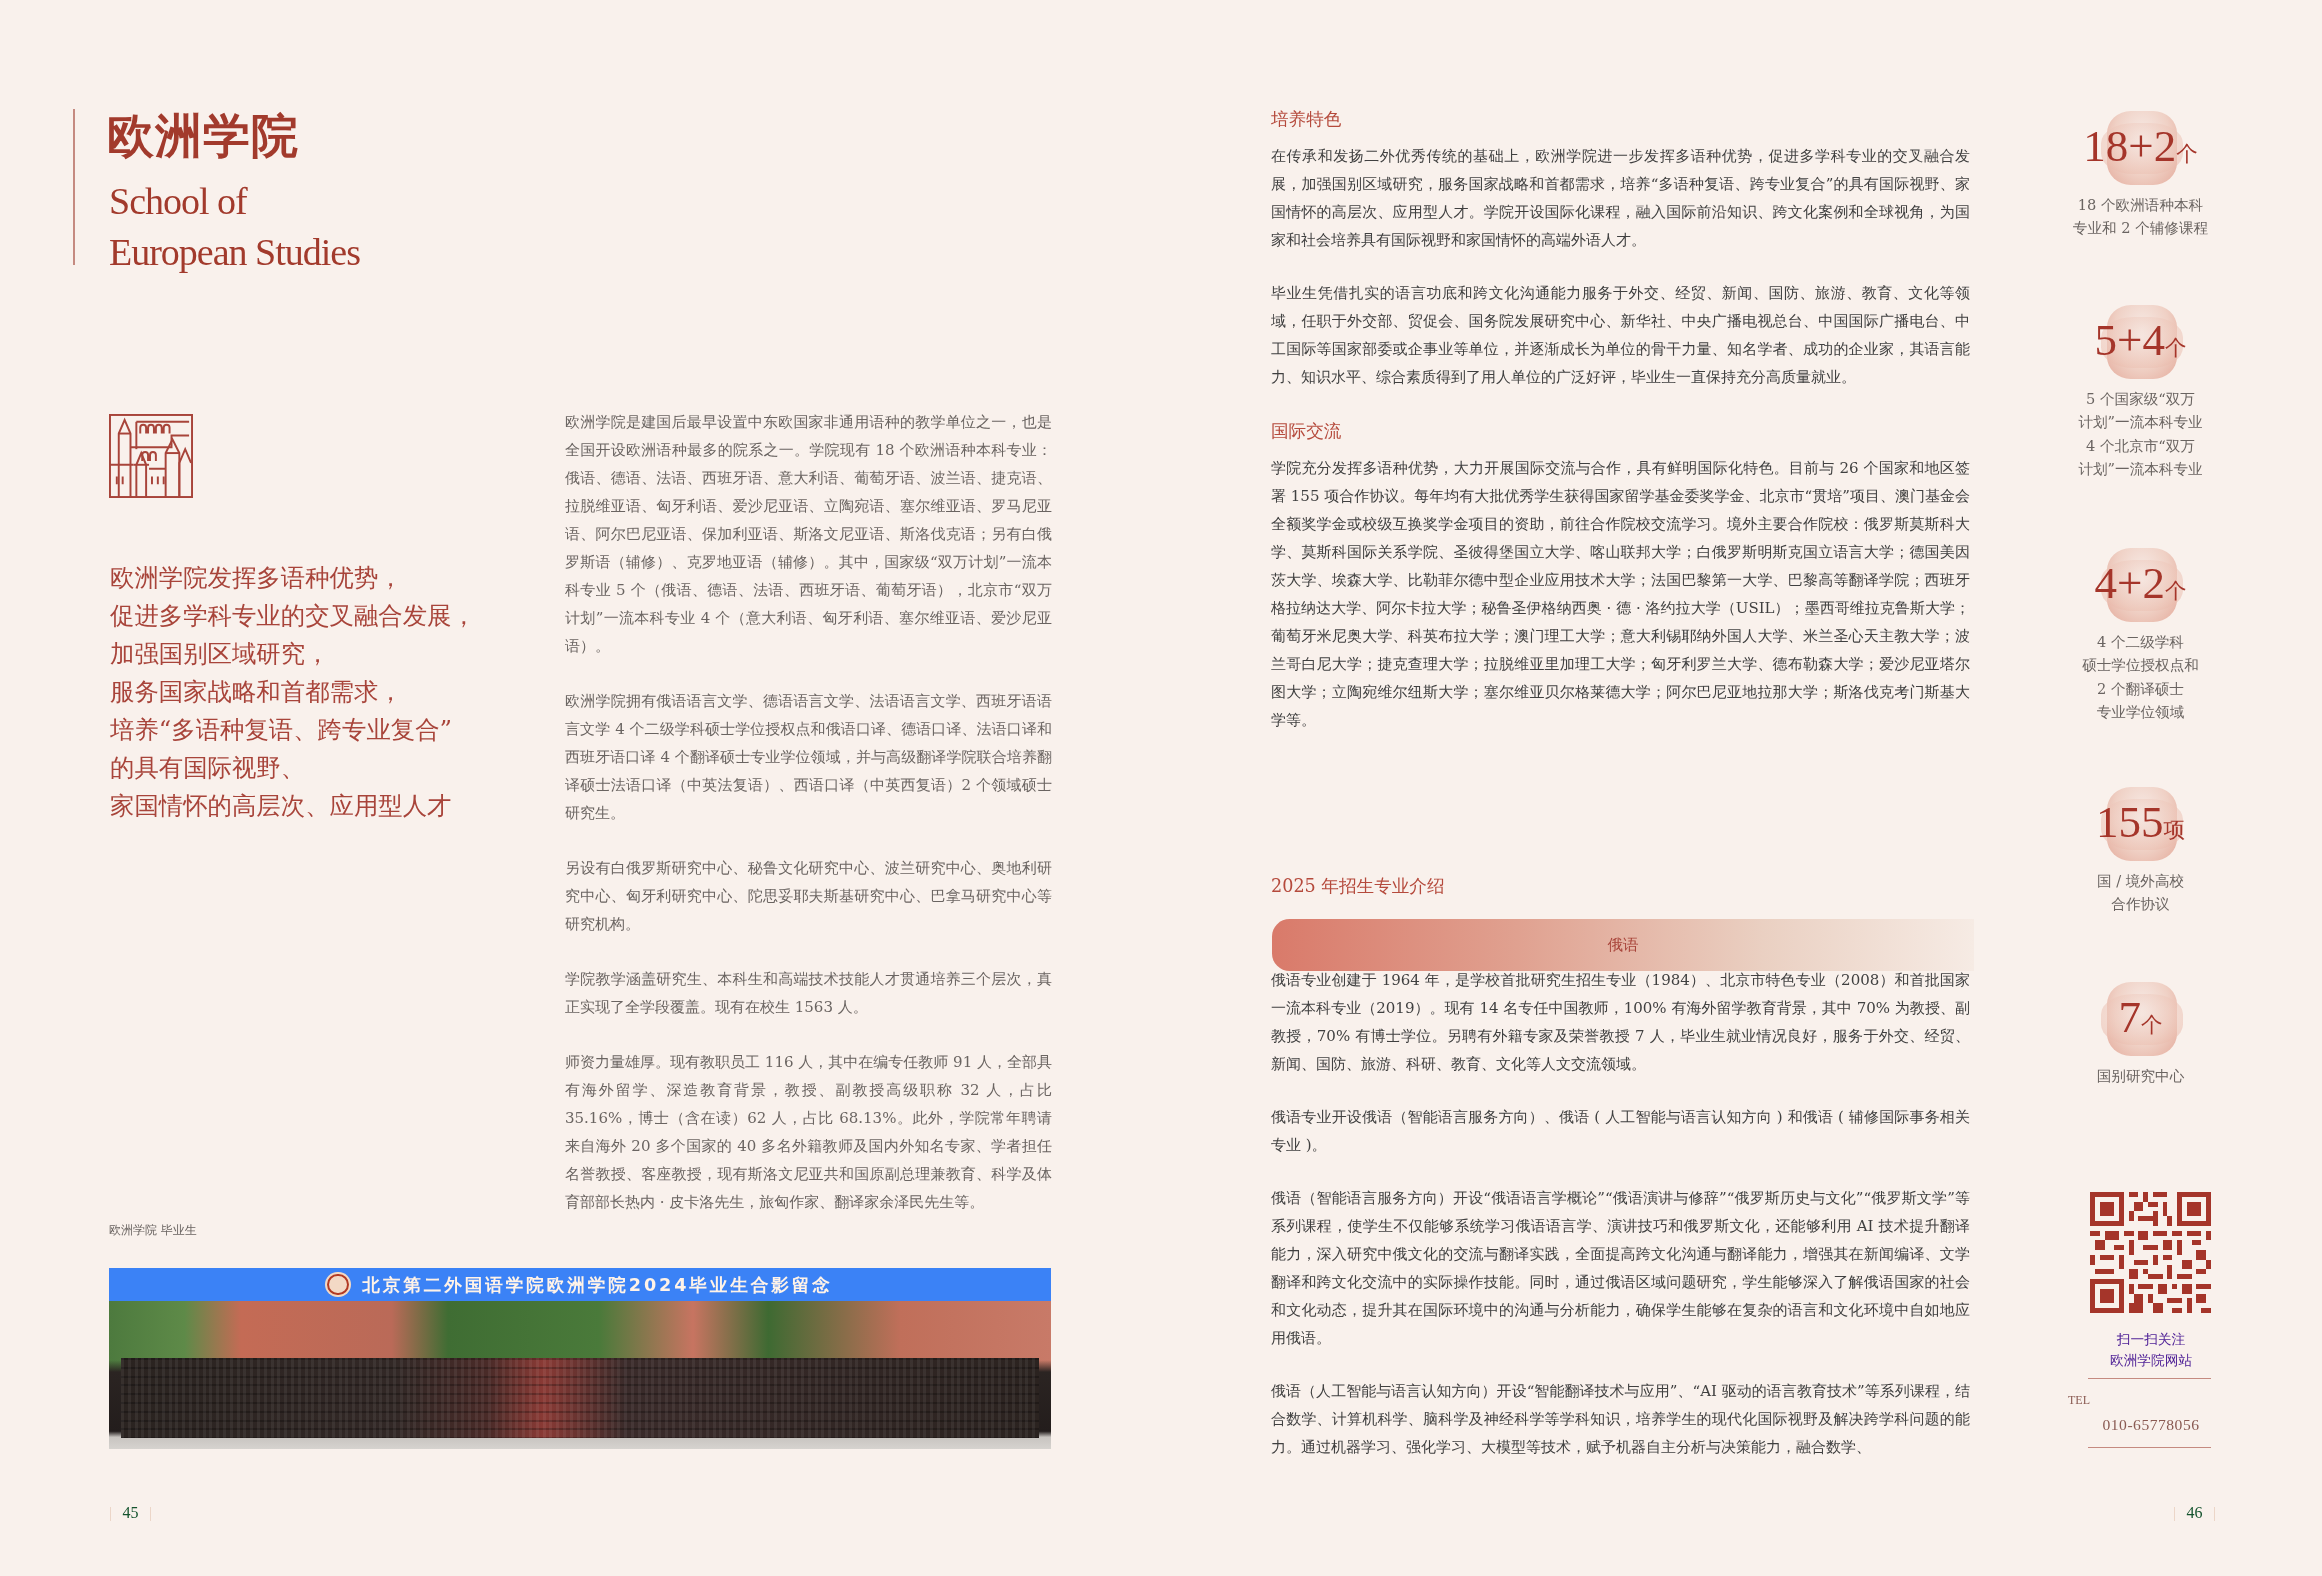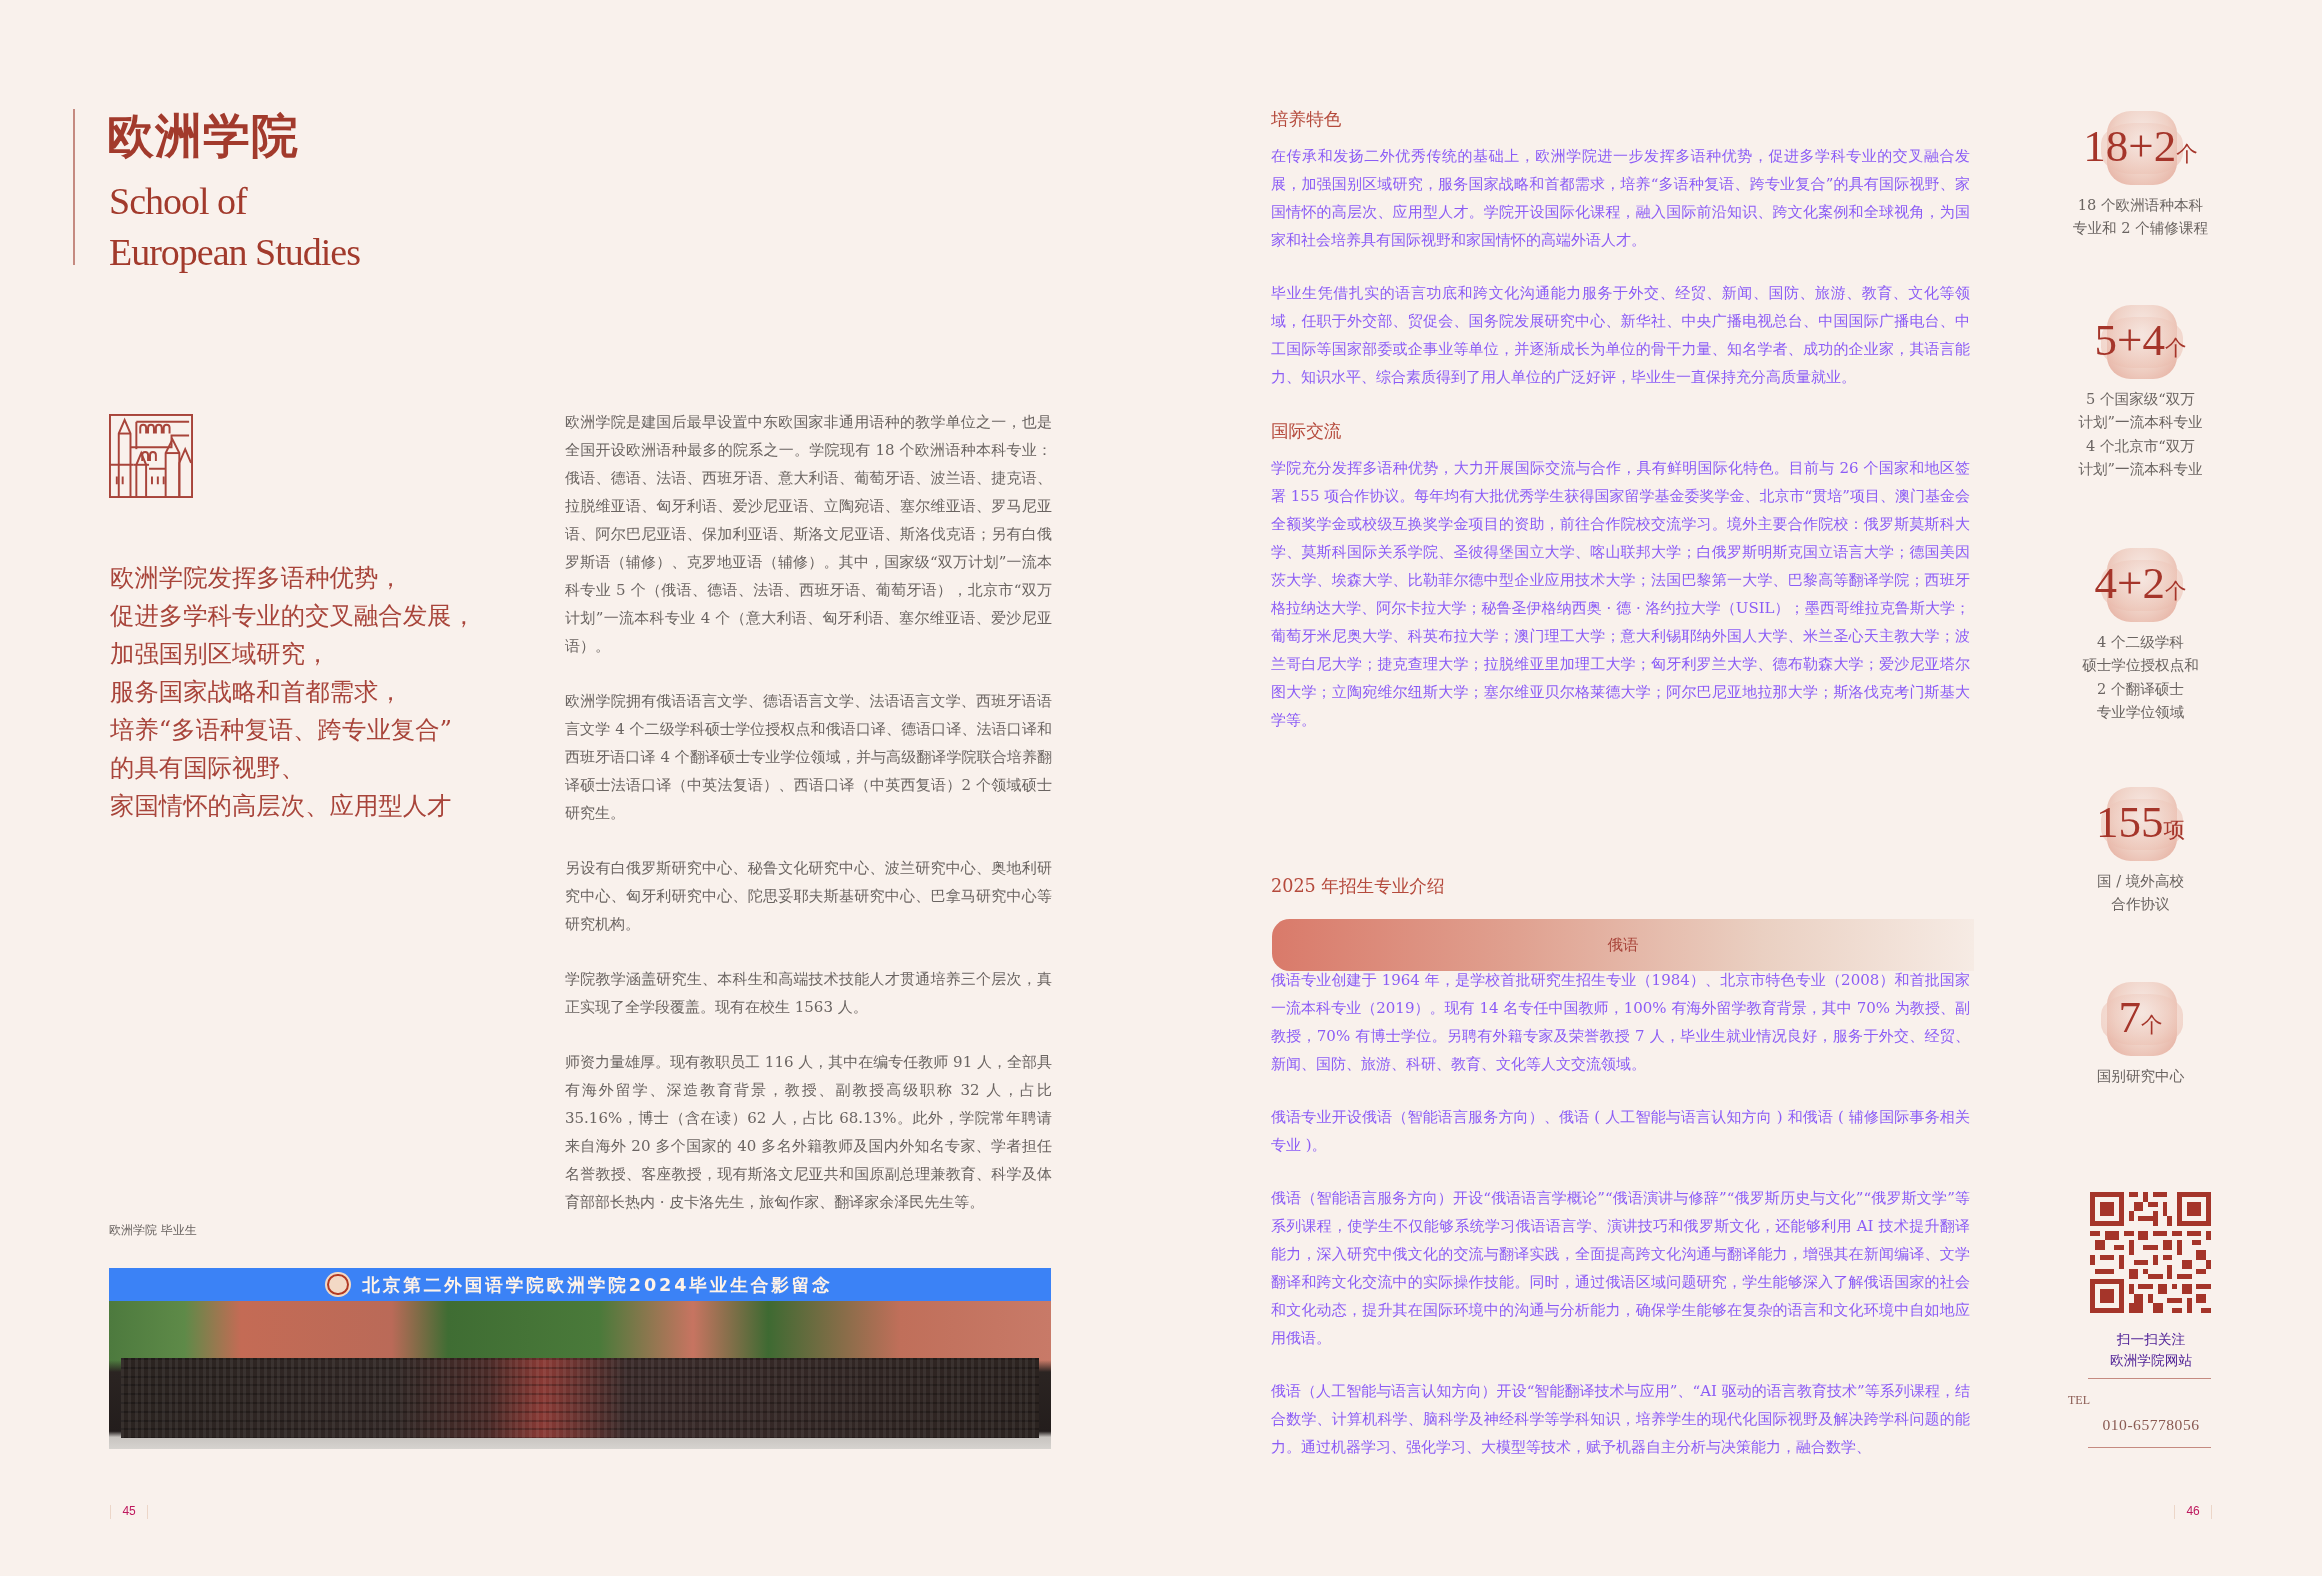--- a/index.html
+++ b/index.html
@@ -37,26 +37,26 @@
       linear-gradient(180deg, rgba(0,0,0,0) 0%, rgba(0,0,0,0) 40%, #2b2422 48%, #231d1c 88%, #c8c4c0 92%, #d6d3cf 100%),
       linear-gradient(90deg, #4d7a3e 0%, #5e8a48 8%, #c46b55 14%, #ba6a58 30%, #3f6d33 36%, #4a7a3a 52%, #c77461 62%, #3e6a32 70%, #c06f5a 84%, #c87a68 100%);
   }
   .photo-crowd { position: absolute; left: 11.7px; right: 11.7px; top: 57px; height: 80px;
     background:
       repeating-linear-gradient(90deg, rgba(255,255,255,0.06) 0 2.9px, rgba(0,0,0,0) 2.9px 6.8px),
       repeating-linear-gradient(180deg, rgba(0,0,0,0.25) 0 2px, rgba(0,0,0,0) 2px 8.8px),
       linear-gradient(90deg, #2a2320 0%, #322826 30%, #4a2b28 40%, #8a3a35 46%, #3a2b2a 55%, #2b2320 100%);
   }
 
-  .pnum { font-size: 12px; color: #be185d; font-family: Liberation Sans, sans-serif; }
+  .pnum { font-size: 16px; color: #14532d; font-family: Liberation Serif, serif; }
   .pnum::before, .pnum::after { content: ""; display: inline-block; width: 1px; height: 13.7px; background: #ecd6c8; vertical-align: middle; margin: 0 11.7px; }
 
   
   .sec-head { font-size: 17.6px; color: #b54a3c; }
-  .rbody { left: 1271px; width: 699px; font-size: 15px; line-height: 28px; color: #8b5cf6; text-align: justify; }
+  .rbody { left: 1271px; width: 699px; font-size: 15px; line-height: 28px; color: #404040; text-align: justify; }
   .rbody p { margin-bottom: 25px; }
 
   .major-bar { left: 1272px; top: 919px; width: 702px; height: 52px; border-radius: 17.6px 0 0 17.6px;
     background: linear-gradient(90deg, #d97a6a 0%, #e0a190 35%, #ead0c2 70%, #f6ebe4 100%);
     display: flex; align-items: center; justify-content: center; }
   .major-bar span { font-size: 15.6px; color: #a8443a; }
 
   
   .stat { left: 2048px; width: 185px; text-align: center; }
   .blob { position: relative; width: 185px; height: 78px; }

